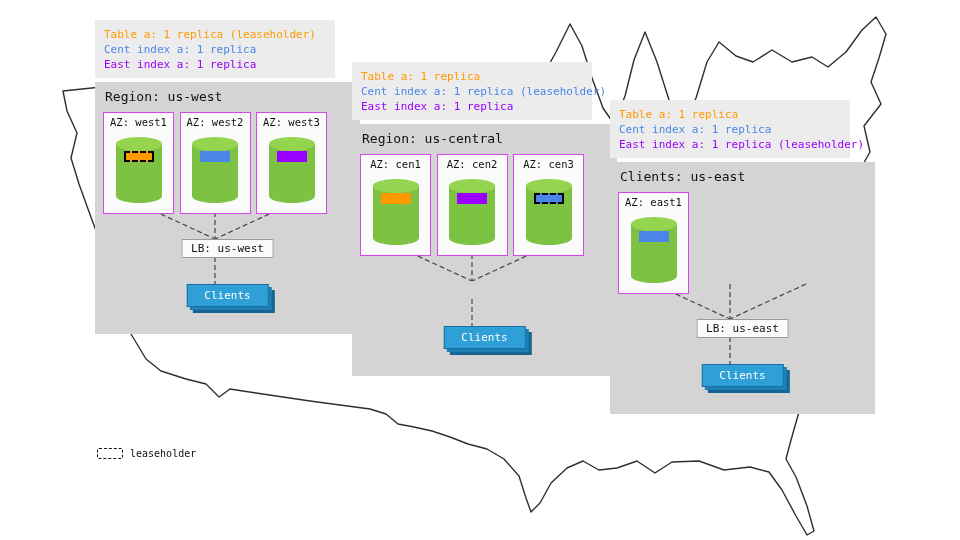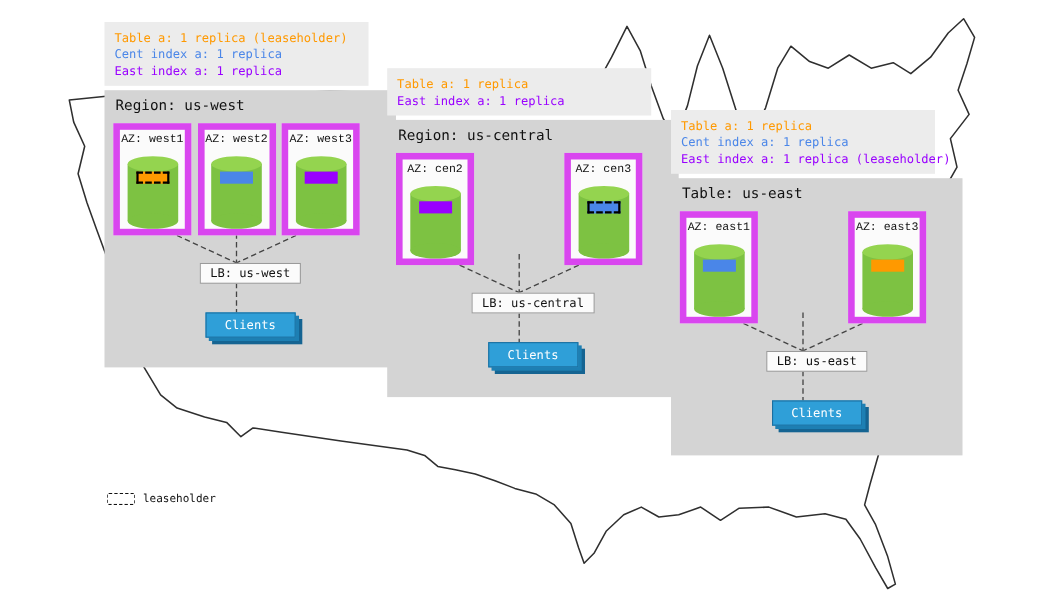--- a/index.html
+++ b/index.html
@@ -32,21 +32,21 @@
   .region-title{
     position:absolute;left:10px;top:7px;
     font-size:13px;color:#111;white-space:nowrap;
   }
   .az-row{
     position:absolute;left:8px;top:30px;width:224px;
     display:flex;justify-content:space-between;
   }
   .az{
     width:71px;height:102px;background:#fbfbfb;
-    border:6px solid #d946ef;box-sizing:border-box;font-family:Liberation Mono, monospace;
+    border:1px solid #d946ef;box-sizing:border-box;
   }
   .az-label{font-size:10.5px;text-align:center;padding-top:3px;color:#111;white-space:nowrap;}
 
   .cyl{
     position:relative;width:46px;height:52px;margin:16px auto 0 auto;
     background:var(--color-cylinder_green,#7dc242);
   }
   .cyl::before{
     content:'';position:absolute;left:0;top:-7px;width:46px;height:14px;
     border-radius:50%;background:var(--color-cylinder_green_top,#94d44f);
@@ -138,76 +138,76 @@
       </div>
     </div>
     <div class="lb">LB: us-west</div>
     <div class="clients">Clients</div>
   </div>
 </div>
 
 <div class="region-group rg-central">
   <div class="summary">
     <div class="summary-line" data-color="orange">Table a: 1 replica</div>
+    <div class="summary-line" data-color="blue">Cent index a: 1 replica (leaseholder)</div>
     <div class="summary-line" data-color="purple">East index a: 1 replica</div>
   </div>
   <div class="panel">
     <div class="region-title">Region: us-central</div>
     <svg class="connectors" viewBox="0 0 240 252" xmlns="http://www.w3.org/2000/svg">
       <line x1="44" y1="122" x2="120" y2="157"></line>
       <line x1="120" y1="122" x2="120" y2="157"></line>
       <line x1="196" y1="122" x2="120" y2="157"></line>
       <line x1="120" y1="175" x2="120" y2="202"></line>
     </svg>
     <div class="az-row">
       <div class="az">
+        <div class="az-label">AZ: cen1</div>
+        <div class="cyl">
+          <div class="replica" data-color="orange" data-lease="false"></div>
+        </div>
+      </div>
+      <div class="az">
         <div class="az-label">AZ: cen2</div>
         <div class="cyl">
           <div class="replica" data-color="purple" data-lease="false"></div>
         </div>
       </div>
       <div class="az">
         <div class="az-label">AZ: cen3</div>
         <div class="cyl">
           <div class="replica" data-color="blue" data-lease="true"></div>
         </div>
       </div>
     </div>
-    <div class="lb">LB: us-central</div>
     <div class="clients">Clients</div>
   </div>
 </div>
 
 <div class="region-group rg-east">
   <div class="summary">
     <div class="summary-line" data-color="orange">Table a: 1 replica</div>
     <div class="summary-line" data-color="blue">Cent index a: 1 replica</div>
     <div class="summary-line" data-color="purple">East index a: 1 replica (leaseholder)</div>
   </div>
   <div class="panel">
-    <div class="region-title">Table: us-east</div>
+    <div class="region-title">Clients: us-east</div>
     <svg class="connectors" viewBox="0 0 240 252" xmlns="http://www.w3.org/2000/svg">
       <line x1="44" y1="122" x2="120" y2="157"></line>
       <line x1="120" y1="122" x2="120" y2="157"></line>
       <line x1="196" y1="122" x2="120" y2="157"></line>
       <line x1="120" y1="175" x2="120" y2="202"></line>
     </svg>
     <div class="az-row">
       <div class="az">
         <div class="az-label">AZ: east1</div>
         <div class="cyl">
           <div class="replica" data-color="blue" data-lease="false"></div>
         </div>
       </div>
-      <div class="az">
-        <div class="az-label">AZ: east3</div>
-        <div class="cyl">
-          <div class="replica" data-color="orange" data-lease="false"></div>
-        </div>
-      </div>
     </div>
     <div class="lb">LB: us-east</div>
     <div class="clients">Clients</div>
   </div>
 </div>
 
 <div class="legend">
   <span class="legend-swatch"></span>
   <span class="legend-label">leaseholder</span>
 </div>

